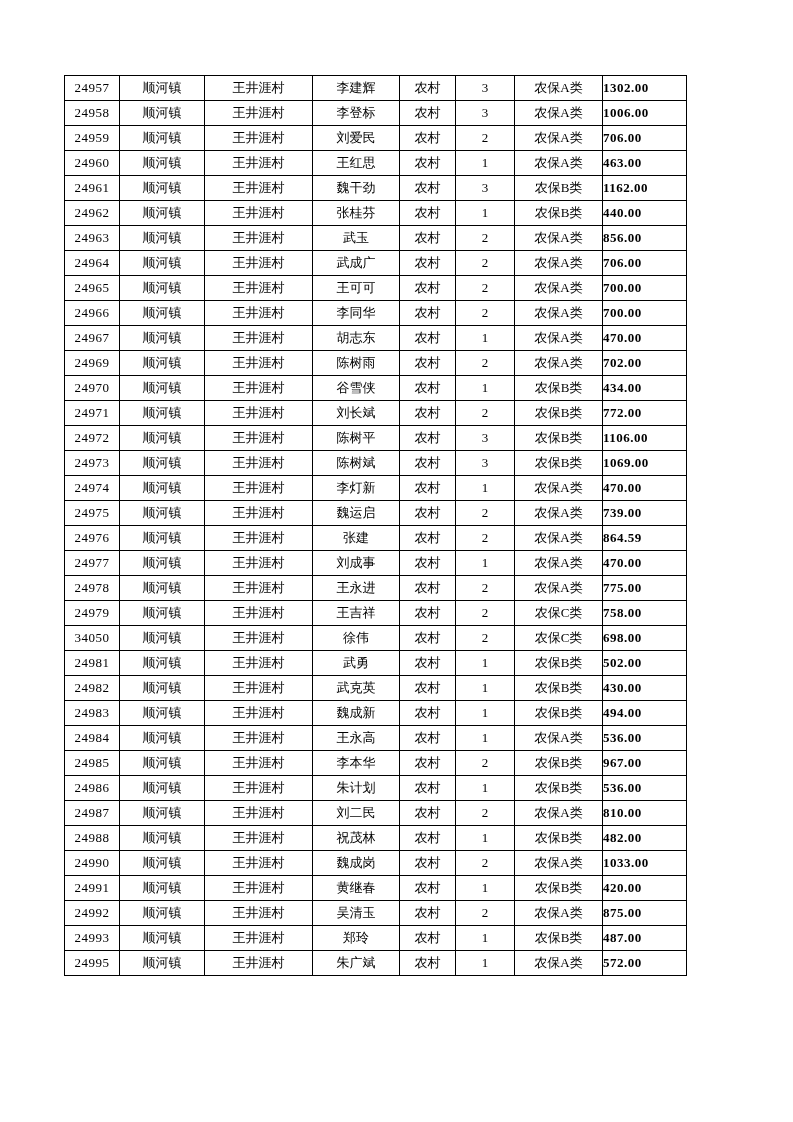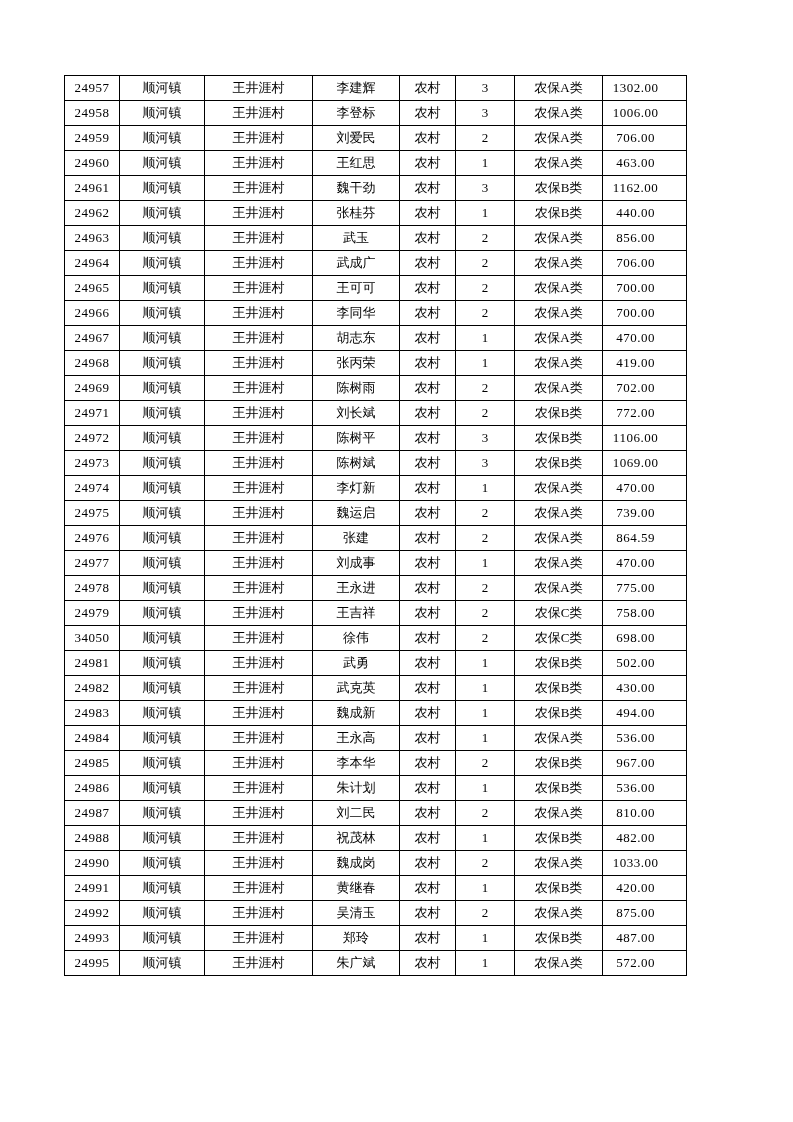--- a/index.html
+++ b/index.html
@@ -35,23 +35,24 @@
     padding: 0;
     overflow: hidden;
     white-space: nowrap;
   }
   table.sheet-table td.col-id {
     font-size: 13px;
     letter-spacing: 0.5px;
     margin-top: 26px;
   }
   table.sheet-table td.col-amount {
-    text-align: center;
+    text-align: left;
     padding-right: 18px;
     letter-spacing: 0.5px;
+    font-weight: bold;
   }
   col.c-id       { width: 55px; }
   col.c-town     { width: 85px; }
   col.c-village  { width: 108px; }
   col.c-name     { width: 87px; }
   col.c-type     { width: 56px; }
   col.c-count    { width: 59px; }
   col.c-category { width: 88px; }
   col.c-amount   { width: 84px; }
 </style>
@@ -175,38 +176,38 @@
           <td class="col-id">24967</td>
           <td class="col-town">顺河镇</td>
           <td class="col-village">王井涯村</td>
           <td class="col-name">胡志东</td>
           <td class="col-type">农村</td>
           <td class="col-count">1</td>
           <td class="col-category">农保A类</td>
           <td class="col-amount">470.00</td>
         </tr>
         <tr>
-          <td class="col-id">24968</td>
-          <td class="col-town">顺河镇</td>
-          <td class="col-village">王井涯村</td>
-          <td class="col-name">张丙荣</td>
-          <td class="col-type">农村</td>
-          <td class="col-count">1</td>
-          <td class="col-category">农保A类</td>
-          <td class="col-amount">419.00</td>
-        </tr>
-        <tr>
           <td class="col-id">24969</td>
           <td class="col-town">顺河镇</td>
           <td class="col-village">王井涯村</td>
           <td class="col-name">陈树雨</td>
           <td class="col-type">农村</td>
           <td class="col-count">2</td>
           <td class="col-category">农保A类</td>
           <td class="col-amount">702.00</td>
+        </tr>
+        <tr>
+          <td class="col-id">24970</td>
+          <td class="col-town">顺河镇</td>
+          <td class="col-village">王井涯村</td>
+          <td class="col-name">谷雪侠</td>
+          <td class="col-type">农村</td>
+          <td class="col-count">1</td>
+          <td class="col-category">农保B类</td>
+          <td class="col-amount">434.00</td>
         </tr>
         <tr>
           <td class="col-id">24971</td>
           <td class="col-town">顺河镇</td>
           <td class="col-village">王井涯村</td>
           <td class="col-name">刘长斌</td>
           <td class="col-type">农村</td>
           <td class="col-count">2</td>
           <td class="col-category">农保B类</td>
           <td class="col-amount">772.00</td>

